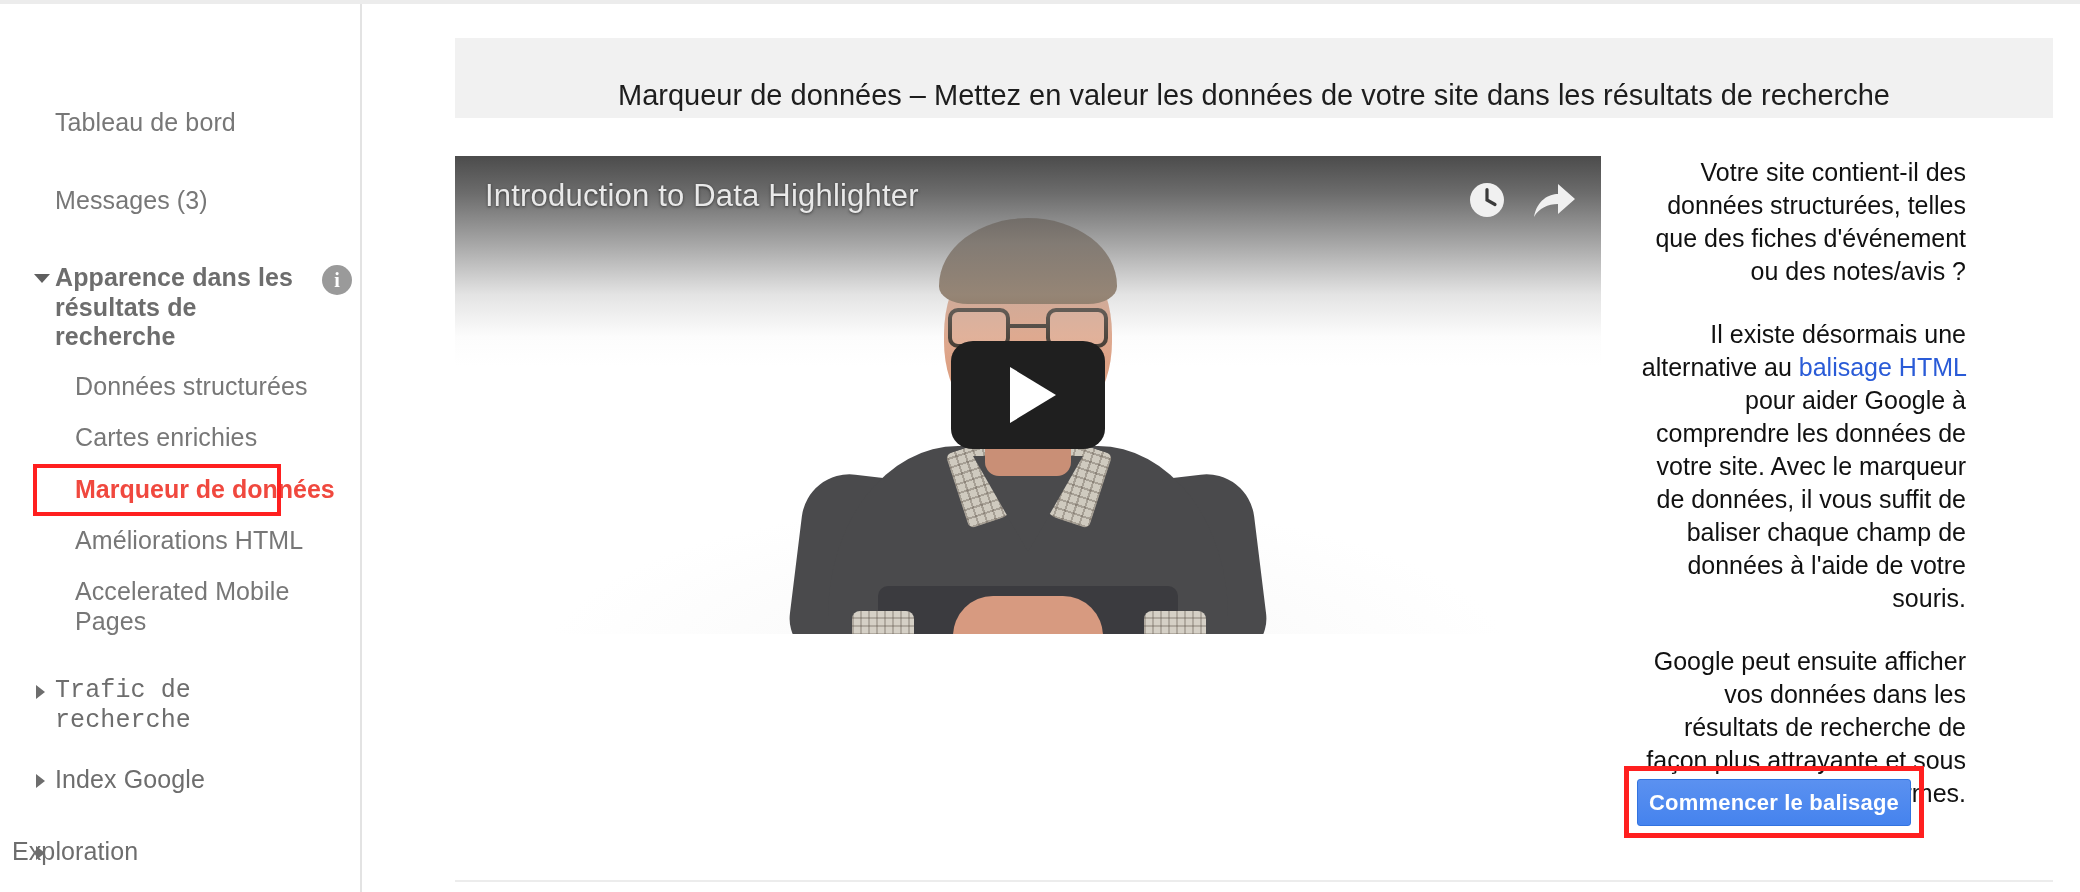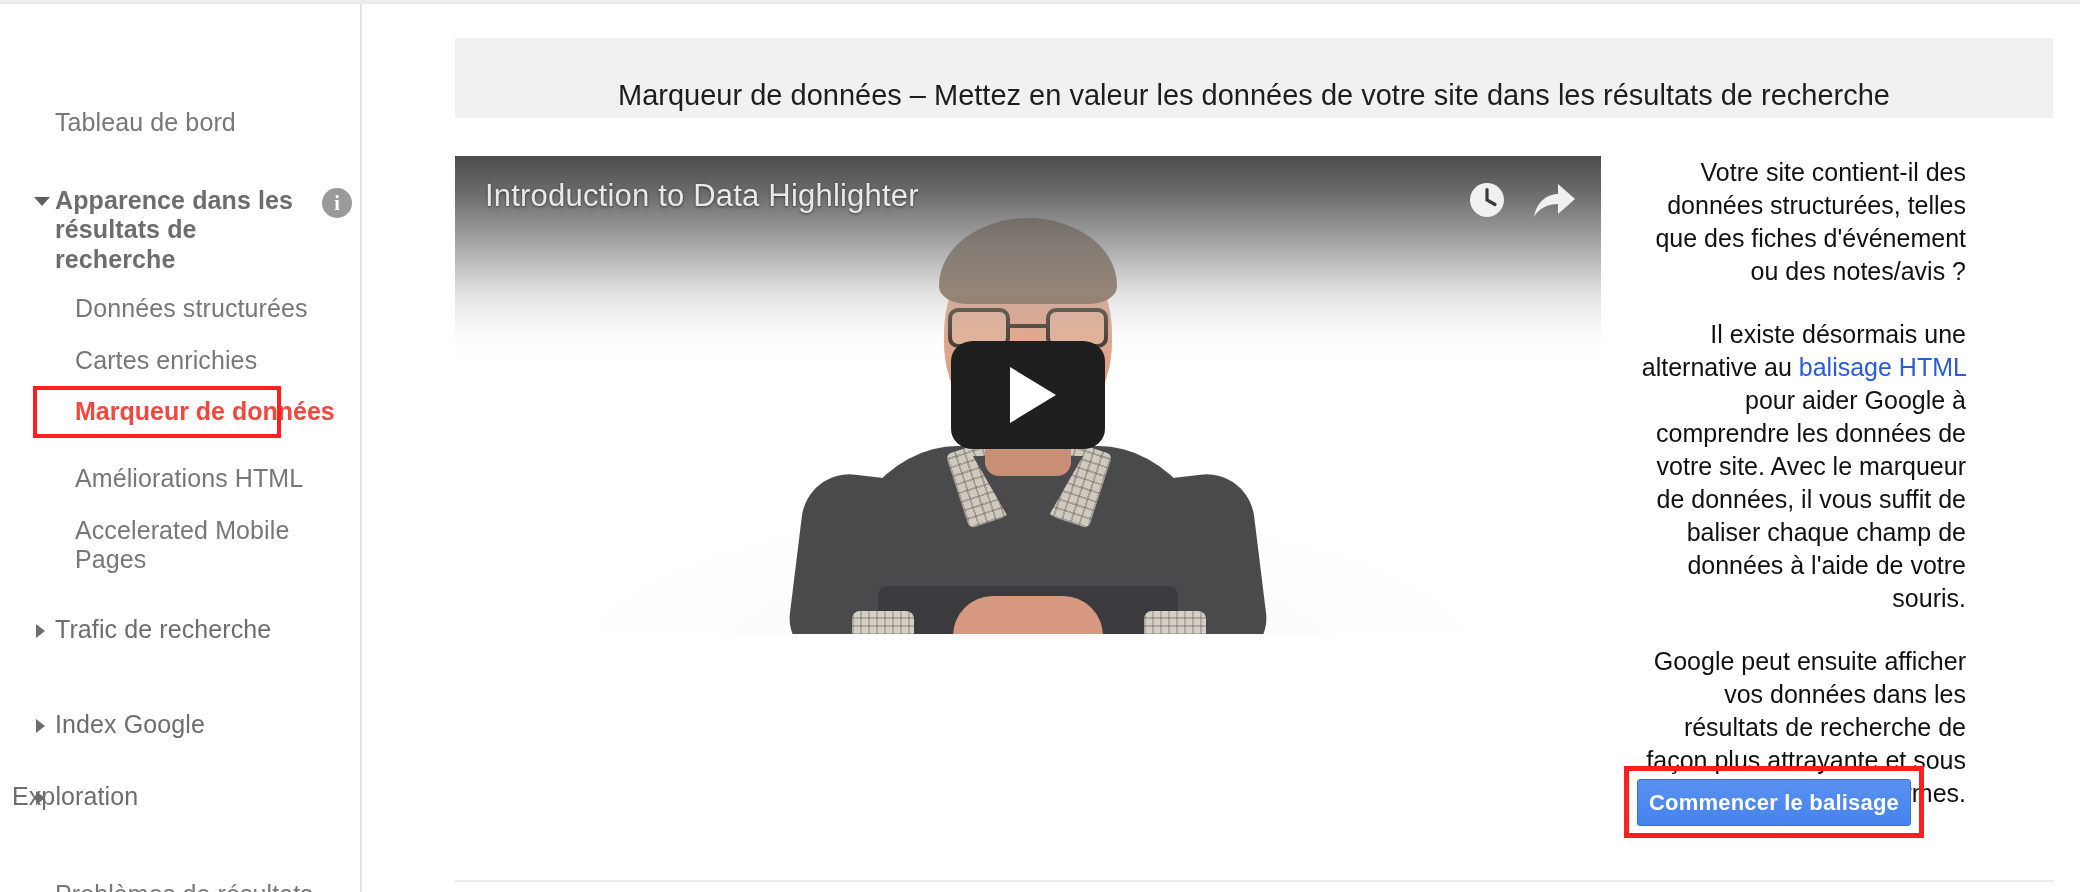--- a/index.html
+++ b/index.html
@@ -85,21 +85,21 @@
     font-size: 20px;
     font-weight: bold;
     font-family: "Liberation Serif", serif;
     text-align: center;
     line-height: 30px;
   }
 
   
   .nav-highlight-wrap {
     position: relative;
-    margin: 0 0 38px 0;
+    margin: 0 0 22px 0;
     padding: 0;
   }
   .nav-highlight-box {
     position: absolute;
     left: 33px;
     top: -11px;
     width: 248px;
     height: 52px;
     border: 4px solid #ff1f1f;
     background: transparent;
@@ -387,20 +387,23 @@
 <div id="page">
 
   <div class="top-rule"></div>
 
   <nav id="sidebar">
 
     <a class="nav-item nav-top">
       <span>Tableau de bord</span>
     </a>
 
+    <a class="nav-item nav-top">
+      <span>Messages (3)</span>
+    </a>
 
     <a class="nav-item nav-section">
       <span class="tri tri-down"></span>
       <span>Apparence dans les résultats de recherche</span>
       <span class="info-icon">i</span>
     </a>
 
     <a class="nav-item nav-sub">
       <span>Données structurées</span>
     </a>
@@ -417,21 +420,21 @@
     </div>
 
     <a class="nav-item nav-sub">
       <span>Améliorations HTML</span>
     </a>
 
     <a class="nav-item nav-sub" style="margin-bottom:40px;">
       <span>Accelerated Mobile Pages</span>
     </a>
 
-    <a class="nav-item nav-section" style="margin-bottom:66px;">
+    <a class="nav-item nav-section" style="margin-bottom:30px;font-family:Liberation Mono, monospace;">
       <span class="tri tri-right"></span>
       <span style="font-weight:normal;">Trafic de recherche</span>
     </a>
 
     <a class="nav-item nav-section" style="margin-bottom:42px;">
       <span class="tri tri-right"></span>
       <span style="font-weight:normal;">Index Google</span>
     </a>
 
     <a class="nav-item nav-section" style="margin-bottom:69px;padding-left:12px;">

